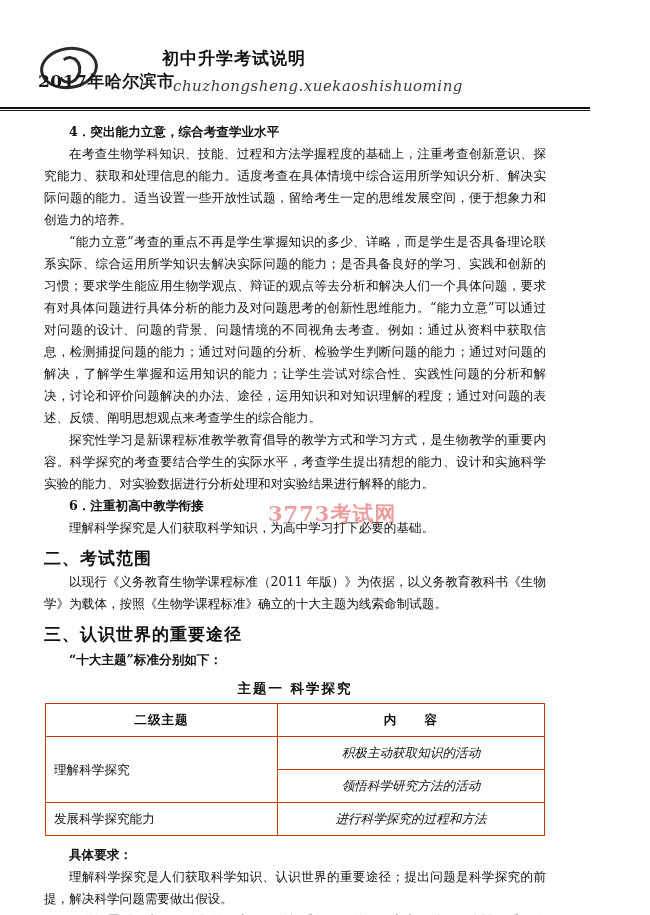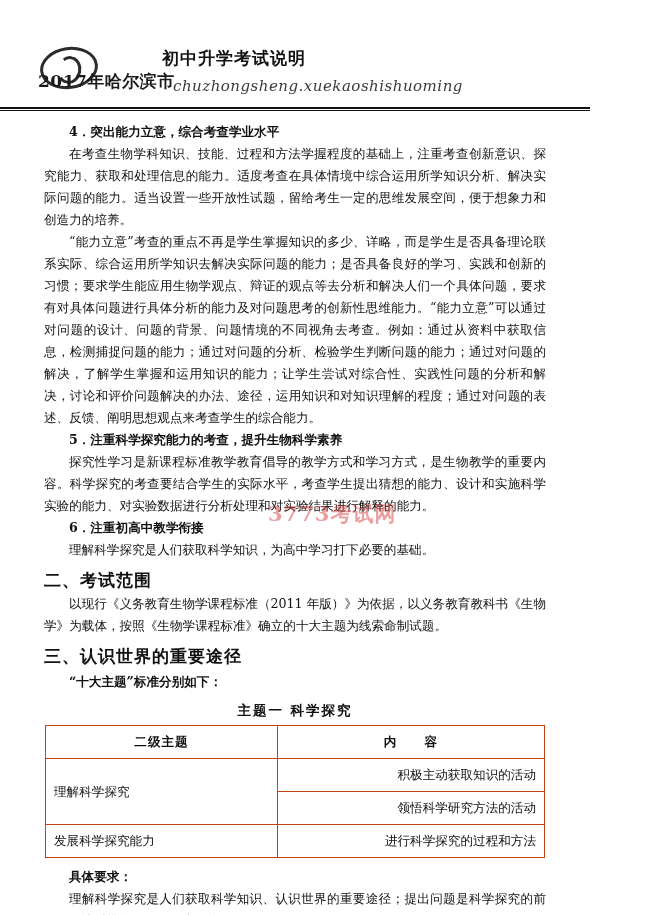--- a/index.html
+++ b/index.html
@@ -150,22 +150,23 @@
   }
   table.kv th {
     text-align: center;
     font-weight: bold;
     letter-spacing: 1px;
   }
   td.col-left {
     width: 215px;
   }
   td.col-right {
-    text-align: right;
+    text-align: center;
     padding-left: 14px;
+    font-style: italic;
   }
 
   .req-label {
     text-indent: 25px;
     font-weight: bold;
     margin-top: 8px;
   }
 
   
   .watermark {
@@ -206,21 +207,20 @@
     <div class="header-year">2017年哈尔滨市</div>
     <div class="header-pinyin">chuzhongsheng.xuekaoshishuoming</div>
     <div class="header-rule2"></div>
   </div>
 
   <div class="content">
 
     <p class="p-num">4．突出能力立意，综合考查学业水平</p>
     <p class="p-indent">在考查生物学科知识、技能、过程和方法学握程度的基础上，注重考查创新意识、探究能力、获取和处理信息的能力。适度考查在具体情境中综合运用所学知识分析、解决实际问题的能力。适当设置一些开放性试题，留给考生一定的思维发展空间，便于想象力和创造力的培养。</p>
     <p class="p-indent">“能力立意”考查的重点不再是学生掌握知识的多少、详略，而是学生是否具备理论联系实际、综合运用所学知识去解决实际问题的能力；是否具备良好的学习、实践和创新的习惯；要求学生能应用生物学观点、辩证的观点等去分析和解决人们一个具体问题，要求有对具体问题进行具体分析的能力及对问题思考的创新性思维能力。“能力立意”可以通过对问题的设计、问题的背景、问题情境的不同视角去考查。例如：通过从资料中获取信息，检测捕捉问题的能力；通过对问题的分析、检验学生判断问题的能力；通过对问题的解决，了解学生掌握和运用知识的能力；让学生尝试对综合性、实践性问题的分析和解决，讨论和评价问题解决的办法、途径，运用知识和对知识理解的程度；通过对问题的表述、反馈、阐明思想观点来考查学生的综合能力。</p>
-    <p class="p-num">5．注重科学探究能力的考查，提升生物科学素养</p>
     <p class="p-indent">探究性学习是新课程标准教学教育倡导的教学方式和学习方式，是生物教学的重要内容。科学探究的考查要结合学生的实际水平，考查学生提出猜想的能力、设计和实施科学实验的能力、对实验数据进行分析处理和对实验结果进行解释的能力。</p>
     <p class="p-num">6．注重初高中教学衔接</p>
     <p class="p-indent">理解科学探究是人们获取科学知识，为高中学习打下必要的基础。</p>
 
     <div class="sec-head">二、考试范围</div>
     <p class="p-indent">以现行《义务教育生物学课程标准（2011 年版）》为依据，以义务教育教科书《生物学》为载体，按照《生物学课程标准》确立的十大主题为线索命制试题。</p>
 
     <div class="sec-head">三、认识世界的重要途径</div>
     <p class="sub-label">“十大主题”标准分别如下：</p>
 

